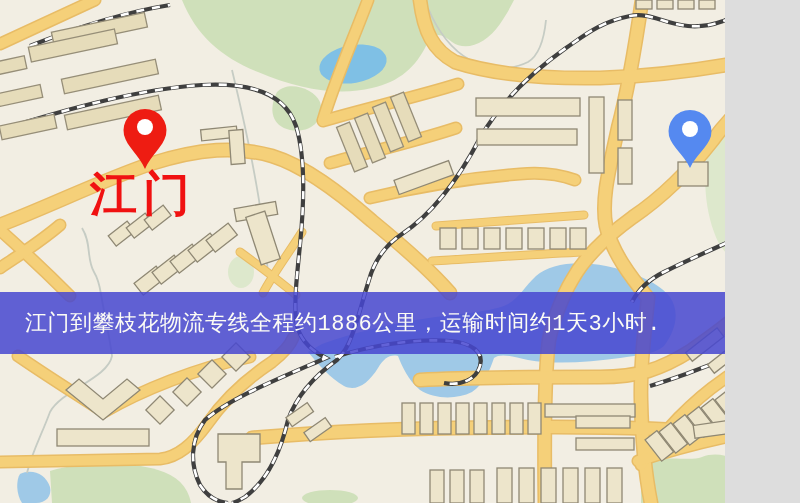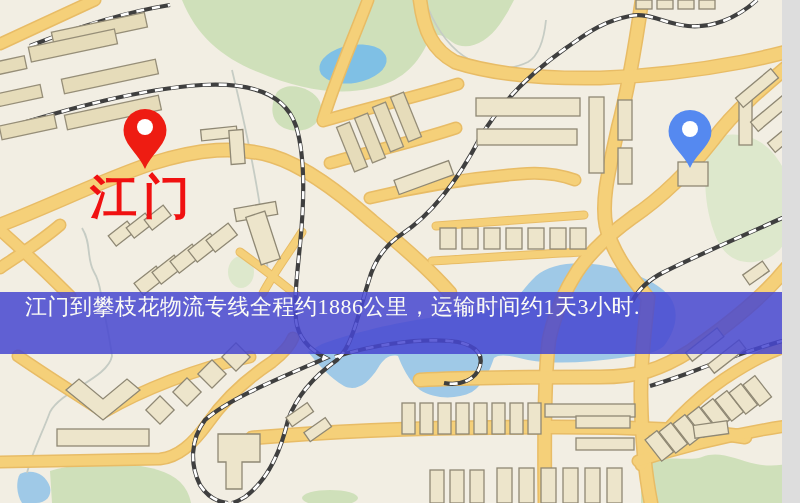--- a/index.html
+++ b/index.html
@@ -1,24 +1,24 @@
 <!DOCTYPE html>
 <html><head>
 <meta charset="utf-8">
 <style>
   html,body{margin:0;padding:0;background:#ddd;}
-  .stage{position:relative;width:782px;height:503px;overflow:hidden;
-         font-family:Liberation Serif, serif;background:#f2eee3;}
+  .stage{position:relative;width:725px;height:503px;overflow:hidden;
+         font-family:Liberation Mono, monospace;background:#f2eee3;}
   .stage svg{position:absolute;left:0;top:0;}
   .marker-label{position:absolute;font-weight:700;white-space:nowrap;
                 text-rendering:optimizeLegibility;line-height:1;}
   .label-origin{left:90px;top:174px;font-size:47px;letter-spacing:6px;color:#f01111;}
   .label-destination{left:612px;top:180px;font-size:44px;letter-spacing:2px;color:#2a3fe8;}
   .banner{position:absolute;left:0;top:292px;width:100%;height:62px;
-          background:rgba(71,71,208,0.85);display:flex;align-items:flex-start;
+          background:rgba(71,71,208,0.85);display:flex;align-items:center;
           box-sizing:border-box;padding-left:25px;}
   .banner-text{color:#fcfcf5;font-size:22px;letter-spacing:0.5px;white-space:nowrap;}
   .bld{fill:#ede5cb;stroke:#8f8874;stroke-width:1.3;}
   .bldd{fill:#e6dcba;stroke:#968e78;stroke-width:1.3;}
   .roadc{fill:none;stroke:#e8bc66;stroke-linecap:round;}
   .road{fill:none;stroke:#f5d079;stroke-linecap:round;}
   .railb{fill:none;stroke:#3f3f3f;stroke-width:4.2;stroke-linecap:butt;}
   .raild{fill:none;stroke:#ffffff;stroke-width:2.6;stroke-dasharray:8 8;}
   .stream{fill:none;stroke:#c6ccc4;stroke-width:1.8;}
 </style>

